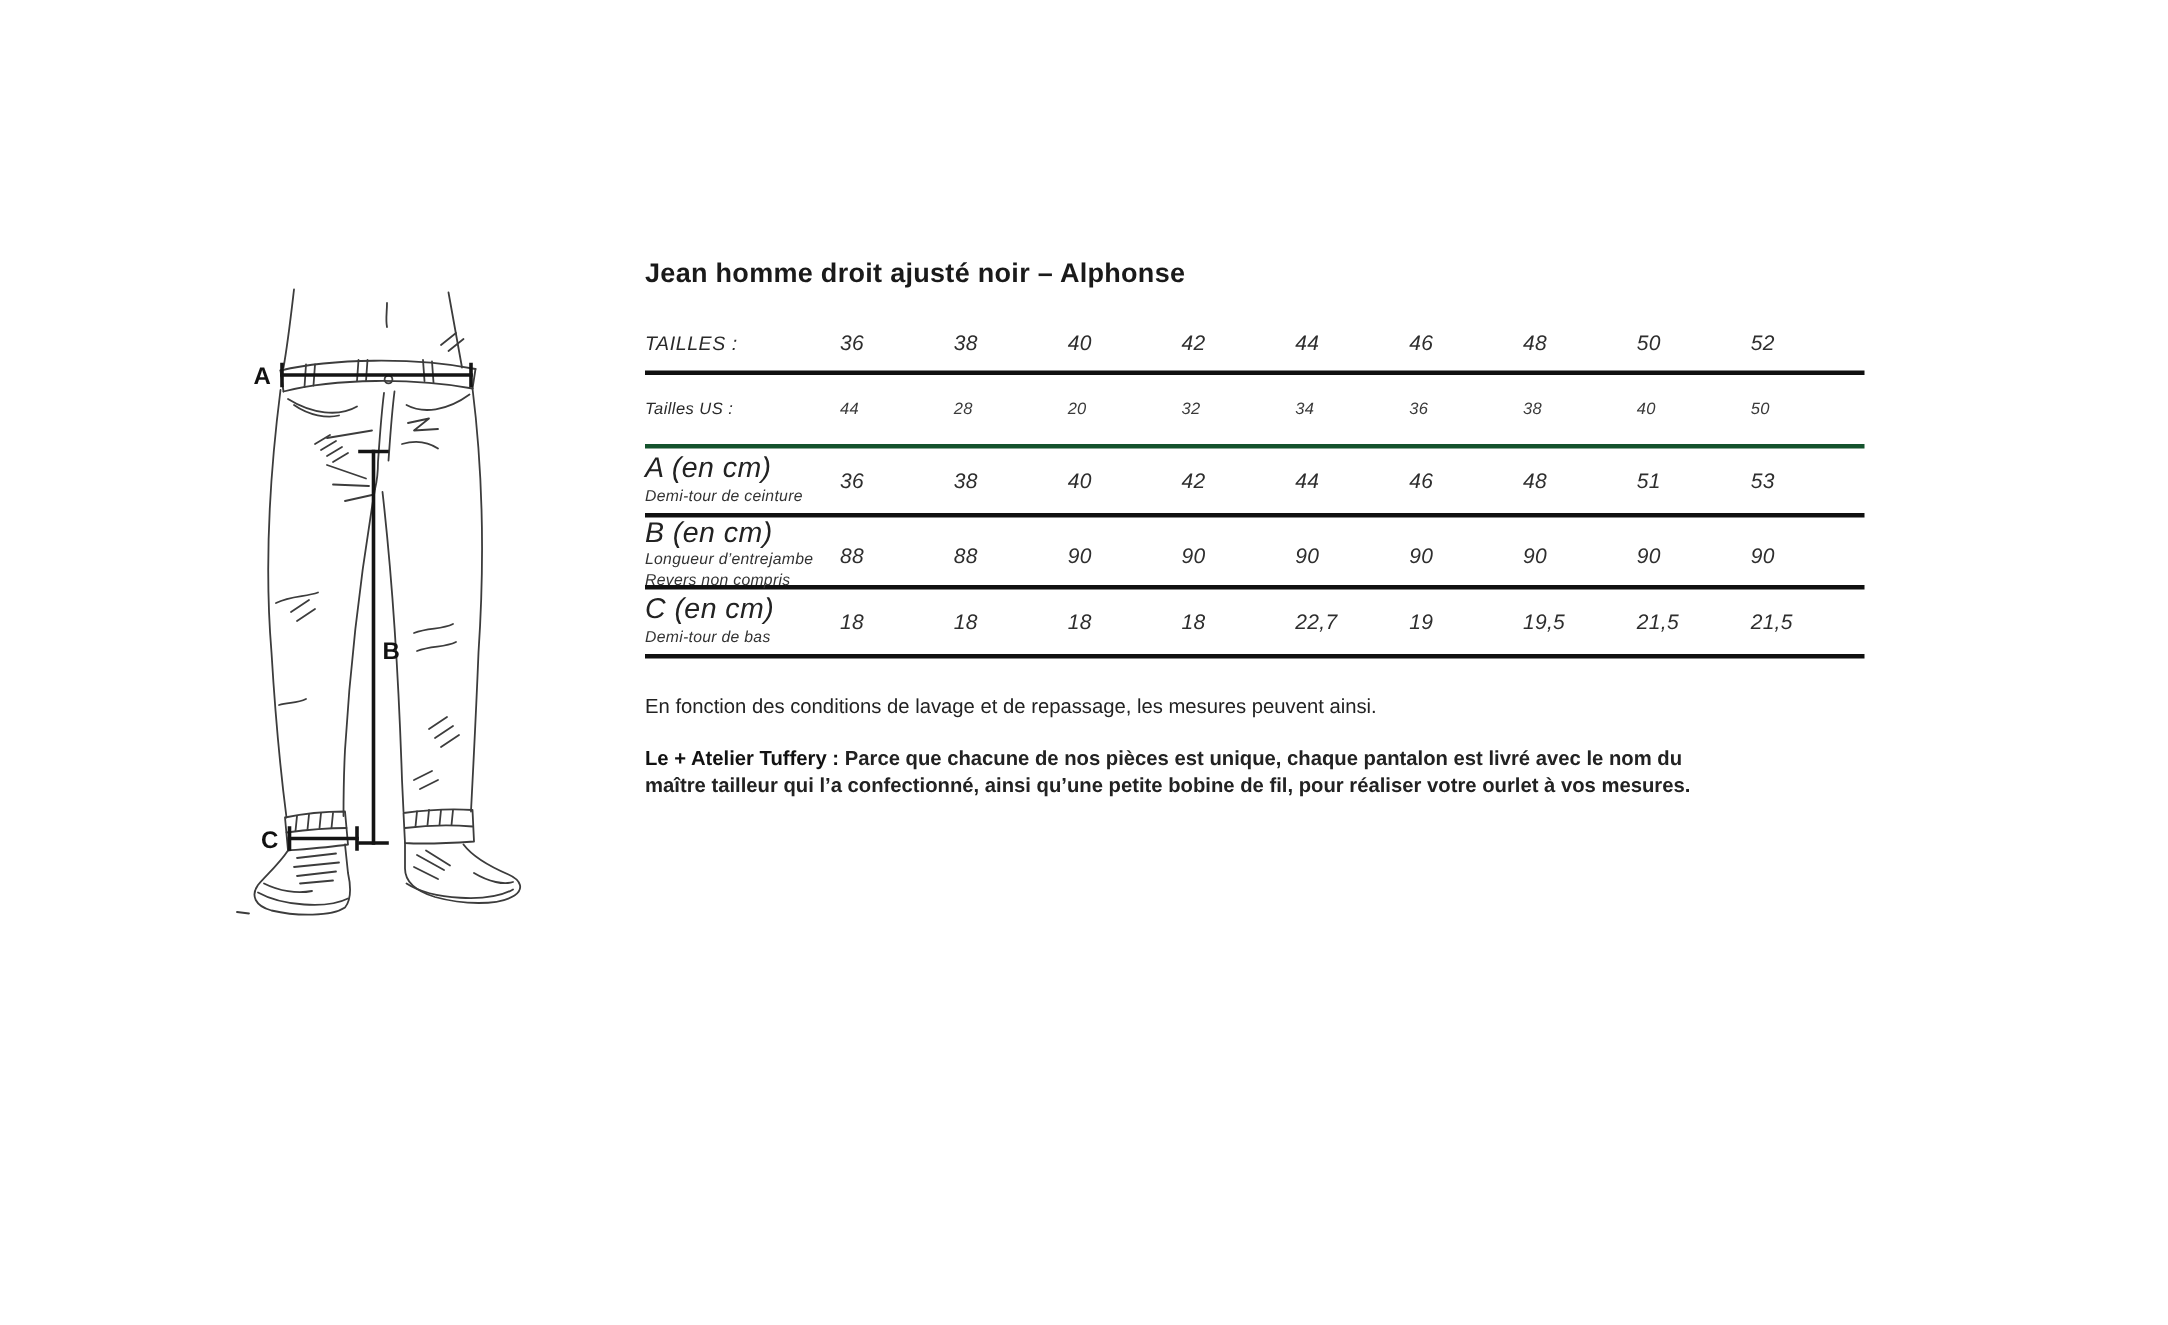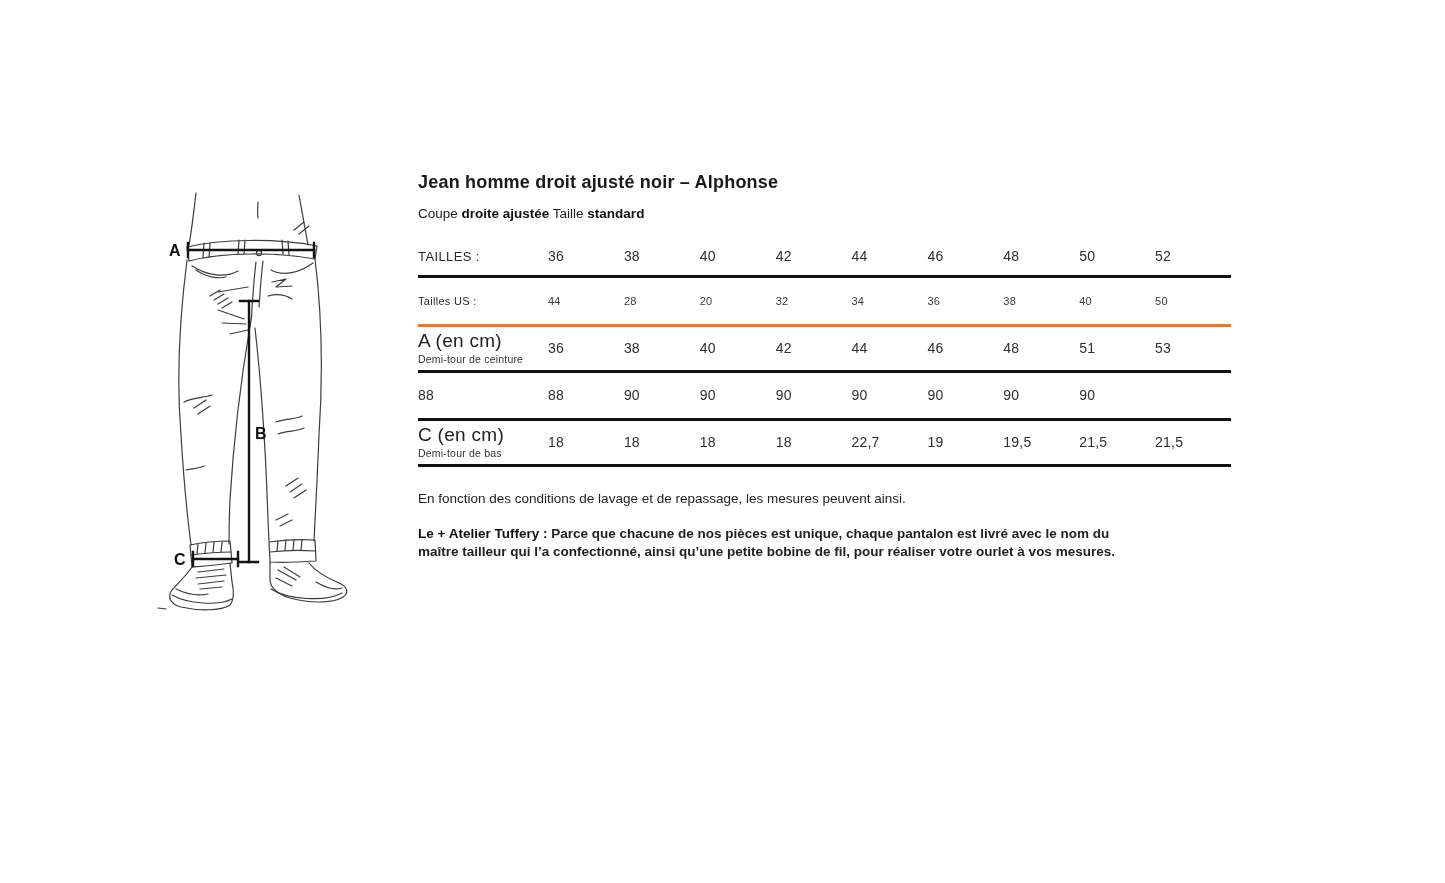--- a/index.html
+++ b/index.html
@@ -2,28 +2,28 @@
 <html><head>
 <meta charset="utf-8">
 <style>
   html,body{margin:0;padding:0;}
   body{
     width:1445px;height:883px;background:#ffffff;position:relative;overflow:hidden;
     font-family:"Liberation Sans", sans-serif;color:#1d1d1d;
     -webkit-font-smoothing:antialiased;
   }
   .illustration{position:absolute;left:126px;top:190px;width:242px;height:428px;}
-  .content{position:absolute;left:418px;top:172px;width:813px;}
+  .content{position:absolute;left:430px;top:172px;width:813px;}
   .title{font-size:18px;font-weight:bold;letter-spacing:.2px;line-height:1.15;margin:0;color:#1a1a1a;}
   .subtitle{font-size:13.5px;margin:13px 0 0 0;color:#222;}
   .subtitle b{color:#111;}
   .size-table{margin-top:17px;width:813px;border-bottom:3px solid #101010;}
-  .trow{display:grid;grid-template-columns:130px repeat(9,1fr);align-items:center;}
+  .trow{display:grid;grid-template-columns:130px repeat(9,1fr);align-items:center;font-style:italic;}
   .trow-header{height:37px;border-bottom:3px solid #101010;}
-  .trow-us{height:46px;border-bottom:3px solid #f97316;}
+  .trow-us{height:46px;border-bottom:3px solid #14532d;}
   .trow-a{height:43px;border-bottom:3px solid #101010;}
   .trow-b{height:45px;border-bottom:3px solid #101010;}
   .trow-c{height:43px;}
   .cell{overflow:visible;white-space:nowrap;}
   .val{font-size:14px;color:#2e2e2e;letter-spacing:.2px;}
   .trow-us .val{font-size:11px;color:#3a3a3a;}
   .header-label{font-size:13px;color:#2a2a2a;letter-spacing:.4px;}
   .us-label{font-size:11px;color:#2a2a2a;letter-spacing:.3px;}
   .mlabel{font-size:19px;color:#222;letter-spacing:.3px;line-height:1.2;}
   .sublabel{font-size:10.5px;color:#333;letter-spacing:.2px;line-height:1.3;}
@@ -116,21 +116,20 @@
     <text x="43" y="66">A</text>
     <text x="129" y="249">B</text>
     <text x="48" y="375">C</text>
   </svg>
 </div>
 
 <div class="content">
 
   <h1 class="title">Jean homme droit ajusté noir – Alphonse</h1>
 
-  <p class="subtitle"><span>Coupe </span><b>droite ajustée</b><span> Taille </span><b>standard</b></p>
 
   <div class="size-table">
 
     <div class="trow trow-header">
       <div class="cell header-label">TAILLES :</div>
       <div class="cell val">36</div>
       <div class="cell val">38</div>
       <div class="cell val">40</div>
       <div class="cell val">42</div>
       <div class="cell val">44</div>
@@ -163,20 +162,25 @@
       <div class="cell val">40</div>
       <div class="cell val">42</div>
       <div class="cell val">44</div>
       <div class="cell val">46</div>
       <div class="cell val">48</div>
       <div class="cell val">51</div>
       <div class="cell val">53</div>
     </div>
 
     <div class="trow trow-b">
+      <div class="cell">
+        <div class="mlabel">B (en cm)</div>
+        <div class="sublabel">Longueur d’entrejambe</div>
+        <div class="sublabel">Revers non compris</div>
+      </div>
       <div class="cell val">88</div>
       <div class="cell val">88</div>
       <div class="cell val">90</div>
       <div class="cell val">90</div>
       <div class="cell val">90</div>
       <div class="cell val">90</div>
       <div class="cell val">90</div>
       <div class="cell val">90</div>
       <div class="cell val">90</div>
     </div>

